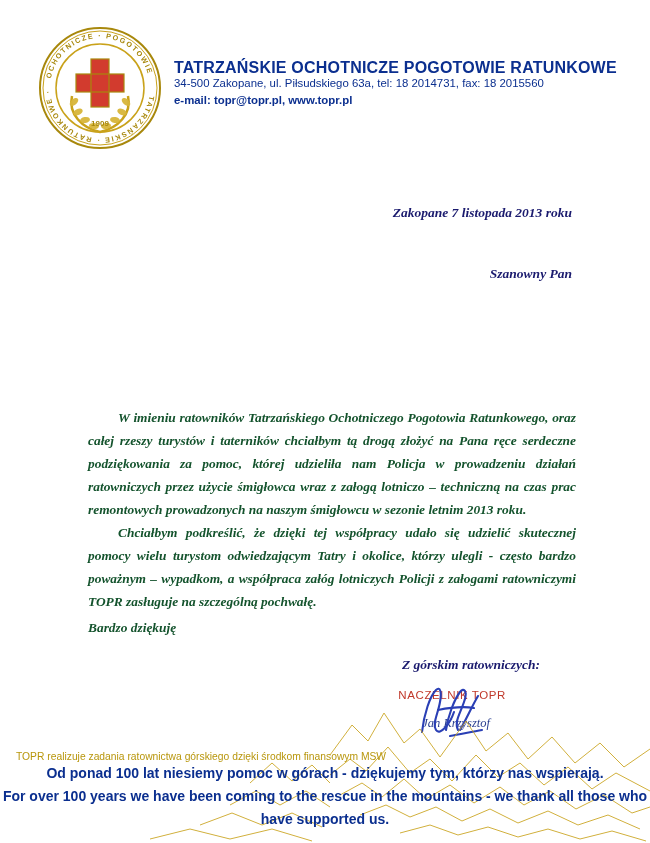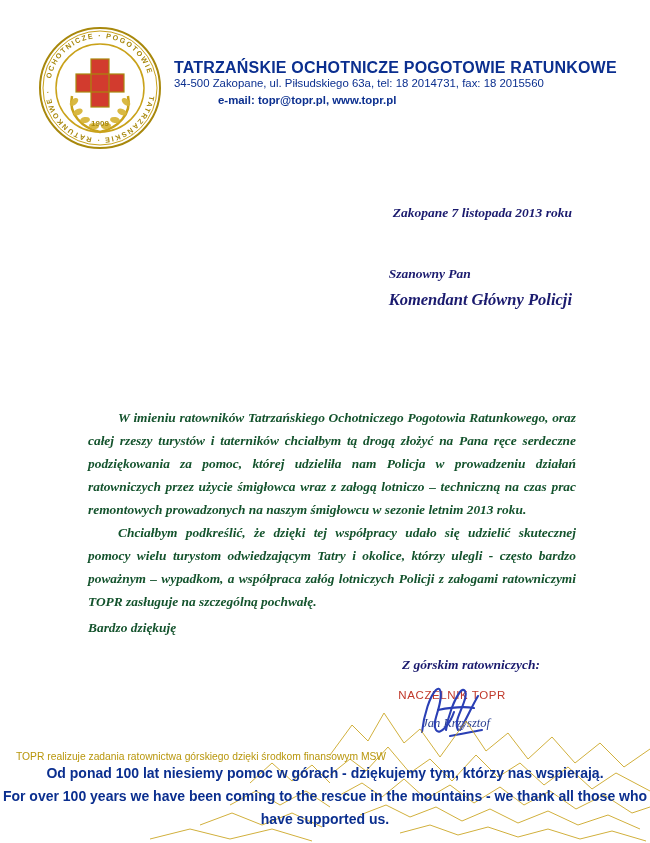--- a/index.html
+++ b/index.html
@@ -53,21 +53,20 @@
     color: #0b2f8f;
     white-space: nowrap;
   }
   .org-mail {
     font-family: "Liberation Sans", sans-serif;
     font-weight: bold;
     font-size: 11.4px;
     color: #0b2f8f;
     margin-top: 5px;
     white-space: nowrap;
-    margin-left: 44px;
   }
 
   
   .doc {
     position: absolute;
     left: 0;
     top: 0;
     width: 618px;
     height: 843px;
     color: #1a1a6e;
@@ -79,21 +78,21 @@
     font-style: italic;
     font-weight: bold;
     font-size: 13.5px;
     color: #1a1a6e;
     white-space: nowrap;
   }
   .addressee {
     position: absolute;
     right: 46px;
     top: 266px;
-    text-align: left;
+    text-align: center;
     color: #1a1a6e;
     font-family: Liberation Serif, serif;
   }
   .addressee .line1 {
     font-style: italic;
     font-weight: bold;
     font-size: 13.5px;
     margin-bottom: 8px;
   }
   .addressee .line2 {
@@ -242,21 +241,20 @@
     <div class="org-mail">e-mail: topr@topr.pl,  www.topr.pl</div>
   </div>
 </div>
 
 <div class="doc">
 
   <div class="place-date">Zakopane 7 listopada 2013 roku</div>
 
   <div class="addressee">
     <div class="line1">Szanowny Pan</div>
-    <div class="line3">Komendant Główny Policji</div>
   </div>
 
   <div class="para p1">W imieniu ratowników Tatrzańskiego Ochotniczego Pogotowia Ratunkowego, oraz całej rzeszy turystów i taterników chciałbym tą drogą złożyć na Pana ręce serdeczne podziękowania za pomoc, której udzieliła nam Policja w prowadzeniu działań ratowniczych przez użycie śmigłowca wraz z załogą lotniczo – techniczną na czas prac remontowych prowadzonych na naszym śmigłowcu w sezonie letnim 2013 roku.</div>
   <div class="para p3">Bardzo dziękuję</div>
   <div class="para p2">Chciałbym podkreślić, że dzięki tej współpracy udało się udzielić skutecznej pomocy wielu turystom odwiedzającym Tatry i okolice, którzy ulegli - często bardzo poważnym – wypadkom, a współpraca załóg lotniczych Policji z załogami ratowniczymi TOPR zasługuje na szczególną pochwałę.</div>
 
   <div class="closing">Z górskim ratowniczych:</div>
   <div class="sig-title">NACZELNIK TOPR</div>
   <div class="sig-name">Jan Krzysztof</div>
 

